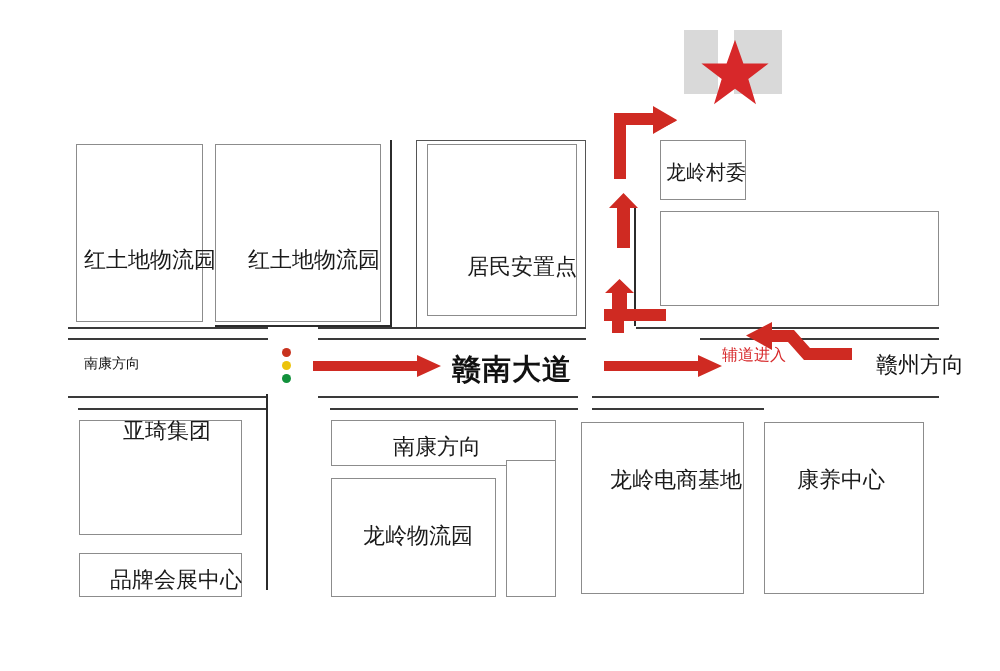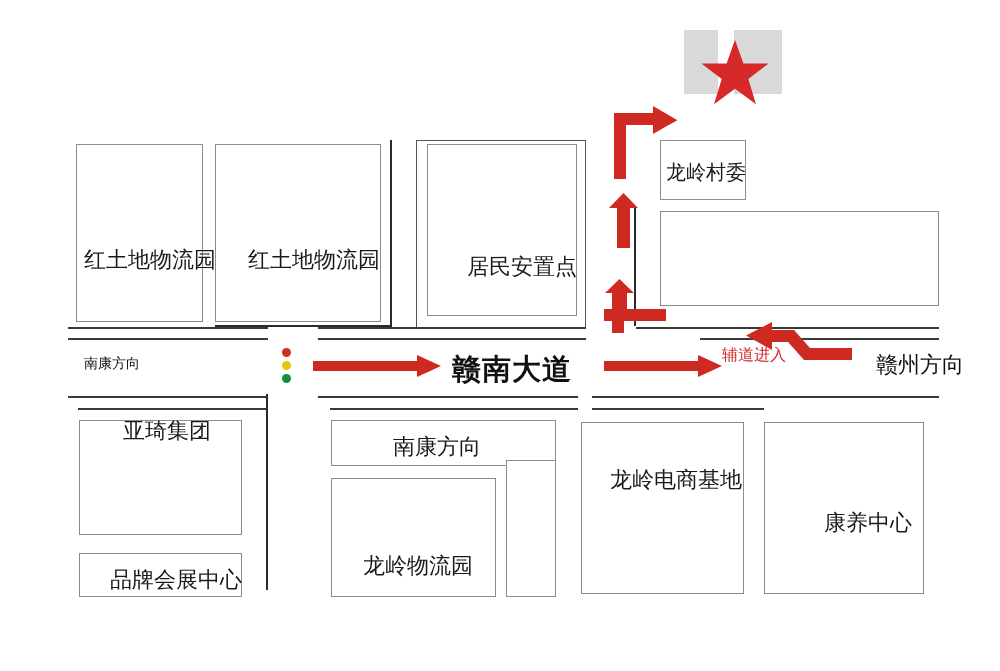--- a/index.html
+++ b/index.html
@@ -137,21 +137,21 @@
   <div class="box-lbl" style="left:123px;top:416px;">亚琦集团</div>
 
   <div class="box" style="left:79px;top:553px;width:163px;height:44px;"></div>
   <div class="box-lbl" style="left:110px;top:565px;">品牌会展中心</div>
 
   <div class="box" style="left:331px;top:420px;width:225px;height:46px;"></div>
   <div class="box" style="left:506px;top:460px;width:50px;height:137px;"></div>
   <div class="box-lbl" style="left:393px;top:432px;">南康方向</div>
 
   <div class="box" style="left:331px;top:478px;width:165px;height:119px;"></div>
-  <div class="box-lbl" style="left:363px;top:521px;margin-top:30px;">龙岭物流园</div>
+  <div class="box-lbl" style="left:363px;top:521px;">龙岭物流园</div>
 
   <div class="box" style="left:581px;top:422px;width:163px;height:172px;"></div>
   <div class="box-lbl" style="left:610px;top:465px;">龙岭电商基地</div>
 
   <div class="box" style="left:764px;top:422px;width:160px;height:172px;"></div>
-  <div class="box-lbl" style="left:824px;top:465px;margin-top:43px;">康养中心</div>
+  <div class="box-lbl" style="left:797px;top:465px;">康养中心</div>
 
 </div>
 
 </body></html>

